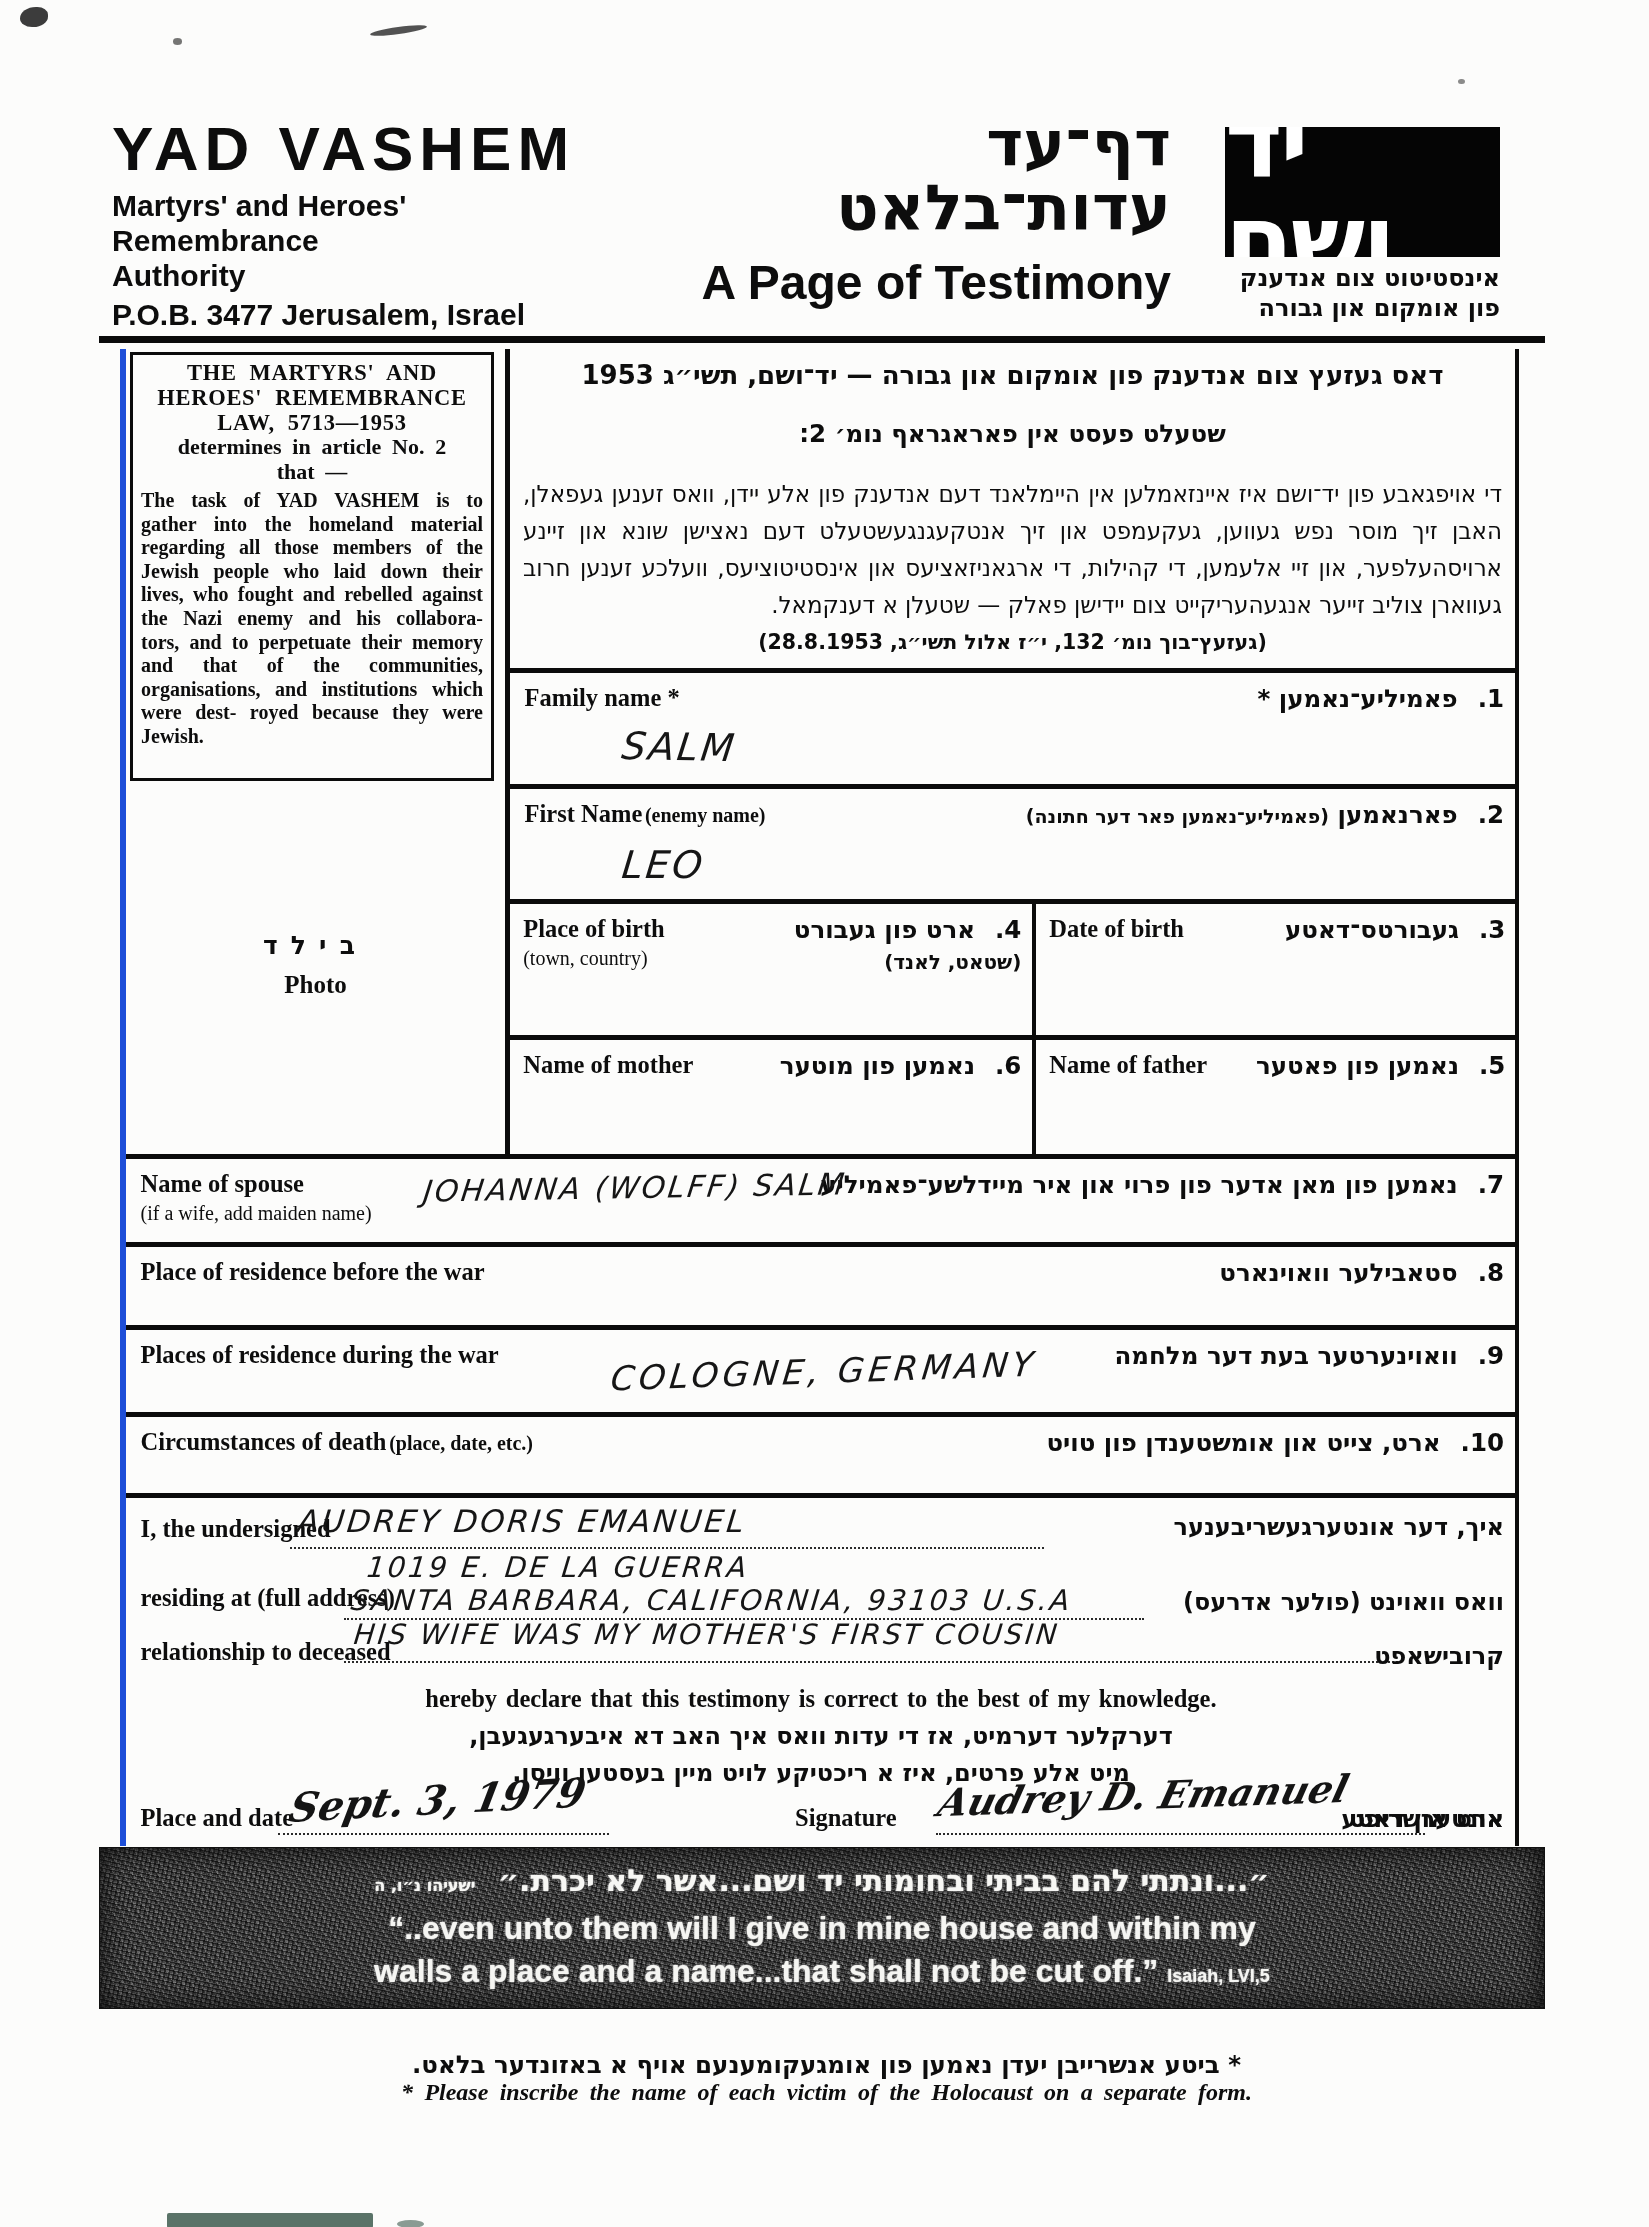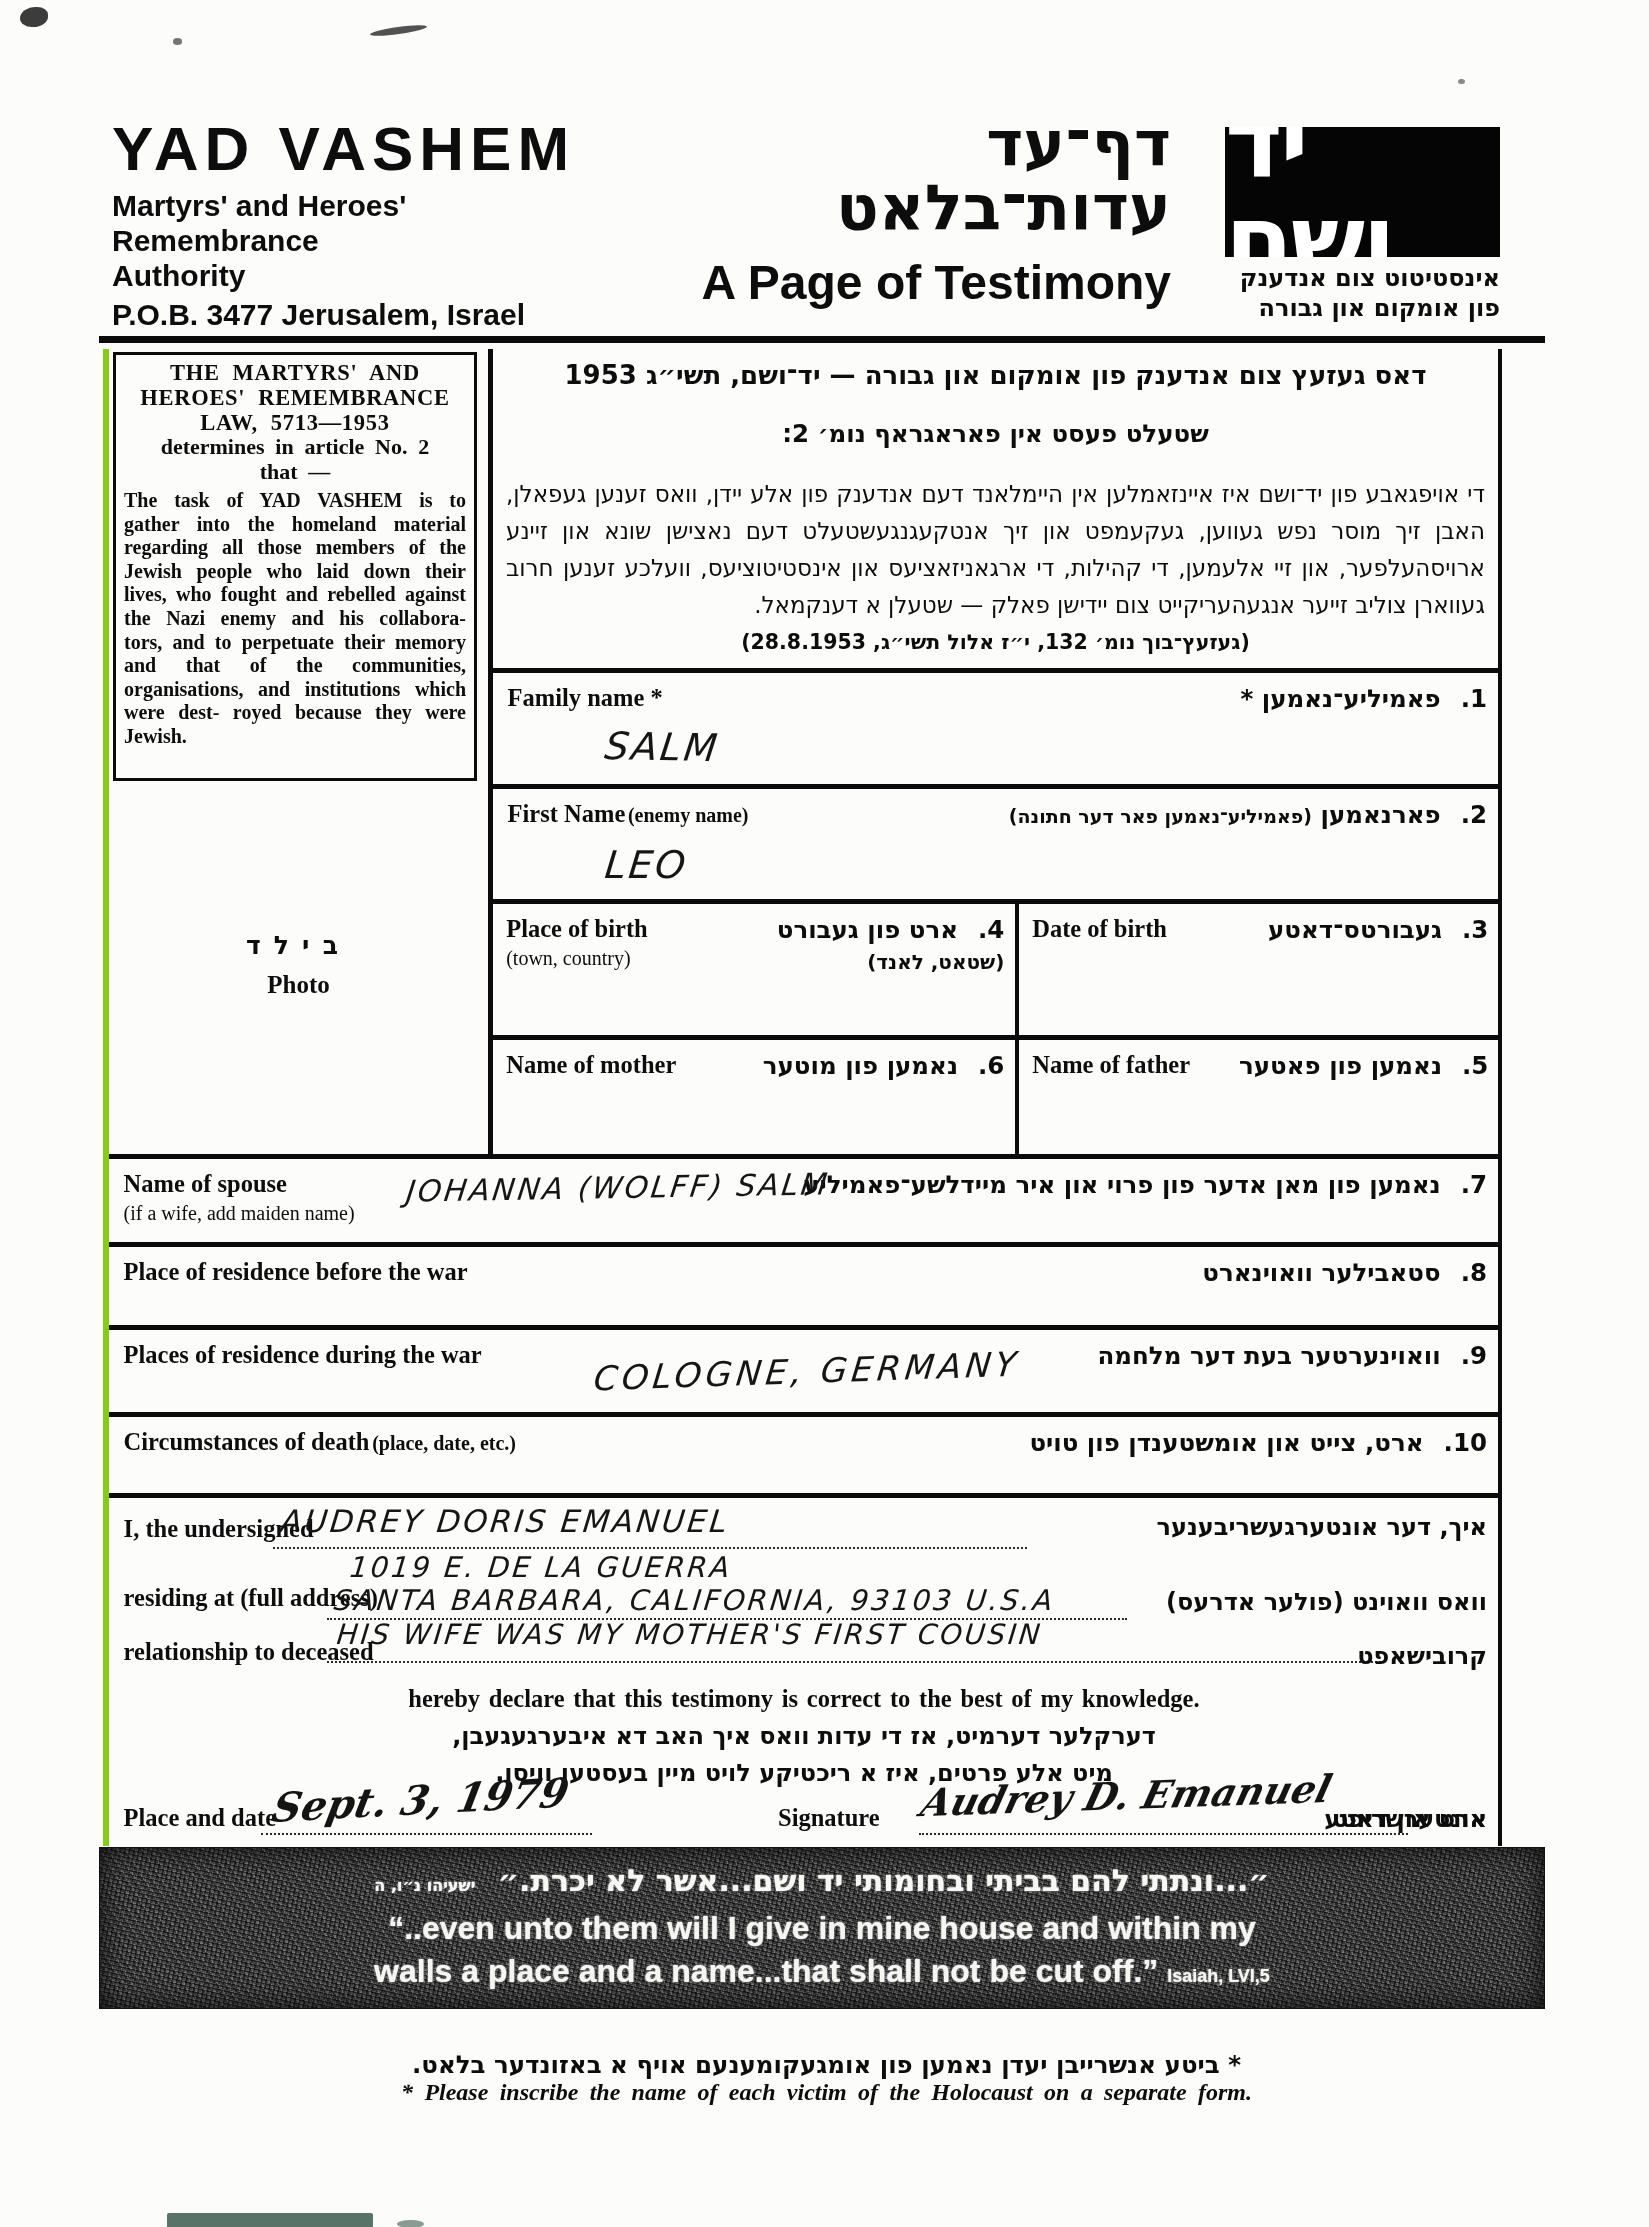--- a/index.html
+++ b/index.html
@@ -26,22 +26,22 @@
   .title-eng{font-family:"Liberation Sans",sans-serif;font-weight:bold;font-size:48px;margin-top:14.6px;white-space:nowrap;}
   .logo-box{position:absolute;left:1225px;top:127px;width:275px;height:130px;background:#050505;color:#fff;
             display:flex;align-items:center;justify-content:center;overflow:hidden;}
   .logo-text{font-family:"DejaVu Sans",sans-serif;font-weight:bold;font-size:98px;line-height:1;letter-spacing:-2.6px;}
   .logo-cap{position:absolute;left:1124px;top:263px;width:376px;text-align:right;direction:rtl;
             font-family:"DejaVu Sans",sans-serif;font-weight:bold;font-size:24px;line-height:1.25;}
 
   .top-rule{position:absolute;left:99px;top:336px;width:1446px;height:6.6px;background:#0b0b0b;}
 
   
-  .form-box{position:absolute;left:103px;top:349px;width:1399px;height:1497px;box-sizing:border-box;
-            border-left:6px solid #84cc16;border-right:4px solid #0b0b0b;}
+  .form-box{position:absolute;left:120px;top:349px;width:1399px;height:1497px;box-sizing:border-box;
+            border-left:6px solid #1d4ed8;border-right:4px solid #0b0b0b;}
   .law-box{position:absolute;left:4px;top:2.6px;width:364px;height:429px;box-sizing:border-box;
            border:3.3px solid #0b0b0b;padding:6.6px 8px;font-weight:bold;}
   .law-title{font-size:22.5px;text-align:center;line-height:1.1;letter-spacing:0.7px;word-spacing:6.6px;}
   .law-sub{font-size:22px;text-align:center;line-height:1.1;word-spacing:5.3px;}
   .law-body{font-size:20px;line-height:1.18;text-align:justify;margin-top:5.3px;word-spacing:2.6px;}
 
   .photo-label{position:absolute;left:0;top:582px;width:379px;text-align:center;}
   .photo-heb{font-family:"DejaVu Sans",sans-serif;font-weight:bold;font-size:25px;letter-spacing:13.2px;}
   .photo-eng{font-size:25px;font-weight:bold;margin-top:10.6px;}
 

